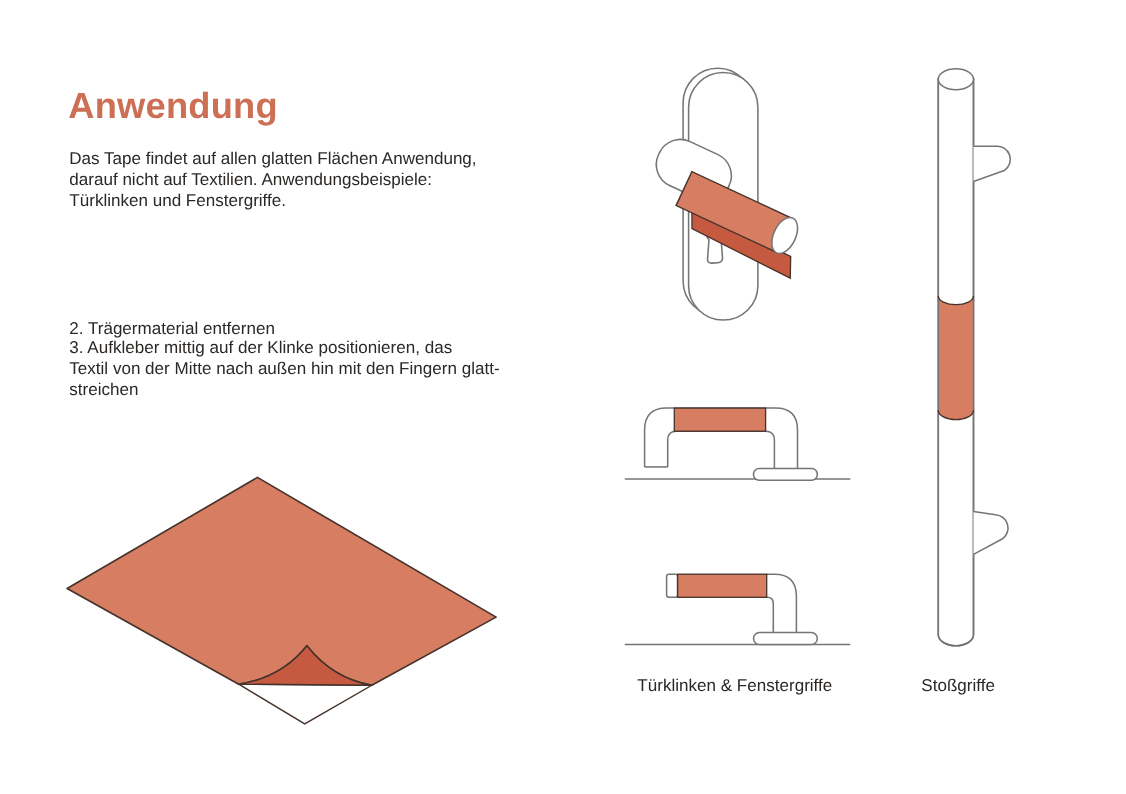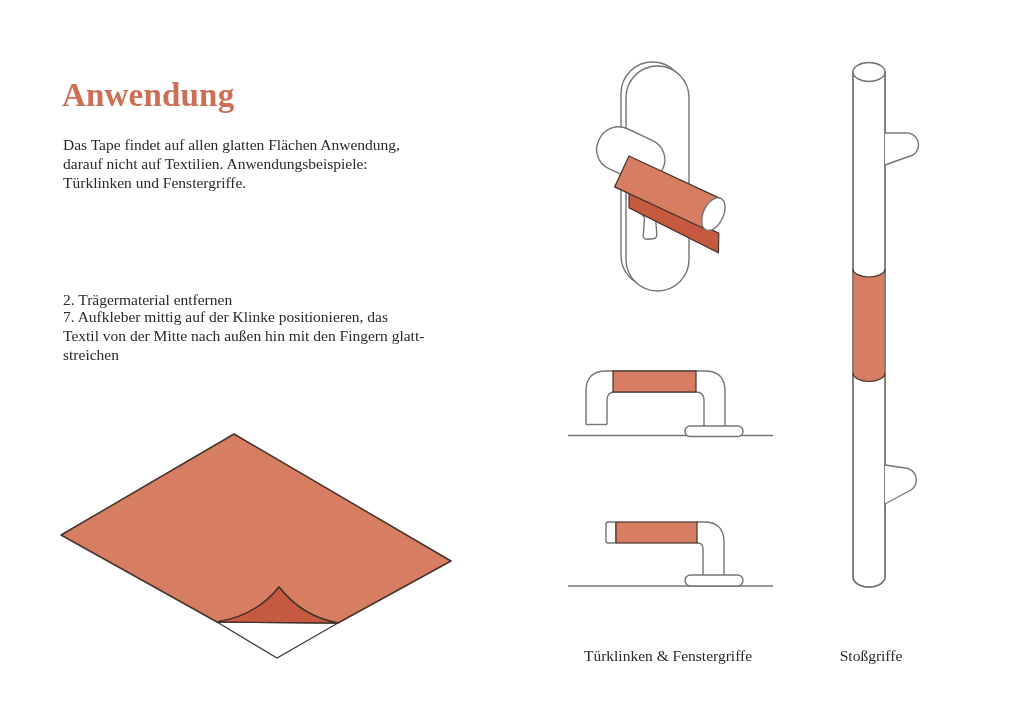--- a/index.html
+++ b/index.html
@@ -1,35 +1,35 @@
 <!DOCTYPE html>
 <html><head>
 <meta charset="utf-8">
 <style>
   html,body { margin:0; padding:0; background:#ffffff; }
   .page {
     position:relative; width:1024px; height:722px; background:#ffffff;
-    font-family:Liberation Serif, serif; overflow:hidden;
+    font-family:Liberation Sans, sans-serif; overflow:hidden;
   }
   .title {
     position:absolute; left:62px; top:55px;
     font-size:33px; font-weight:700; color:#cc6f55; letter-spacing:0.2px;
     white-space:nowrap;
   }
   .textblock {
     position:absolute; left:63px; width:470px;
     font-size:15.5px; line-height:19.4px; color:#2b2826;
     white-space:pre-line;
   }
   .intro  { top:119px; }
   .step-1 { top:196px; }
   .step-2 { top:254px;margin-top:36px; }
   .step-3 { top:291px; }
   .caption {
-    position:absolute; top:647px; font-size:15.5px; color:#2b2826;
+    position:absolute; top:615px; font-size:15.5px; color:#2b2826;
     transform:translateX(-50%); white-space:nowrap;
   }
   .cap-handles { left:668px; }
   .cap-pushbars { left:871px; }
   .illus { position:absolute; }
   .il-doorhandle { left:590px; top:50px; }
   .il-uhandle    { left:560px; top:350px; }
   .il-lhandle    { left:560px; top:490px; }
   .il-pushbar    { left:830px; top:50px; }
   .il-sheet      { left:40px;  top:410px; }
@@ -38,21 +38,21 @@
 <body>
 
 <div class="page">
 
   <h1 class="title">Anwendung</h1>
 
   <p class="textblock intro">Das Tape findet auf allen glatten Flächen Anwendung,
 darauf nicht auf Textilien. Anwendungsbeispiele:
 Türklinken und Fenstergriffe.</p>
   <p class="textblock step-2">2. Trägermaterial entfernen</p>
-  <p class="textblock step-3">7. Aufkleber mittig auf der Klinke positionieren, das
+  <p class="textblock step-3">3. Aufkleber mittig auf der Klinke positionieren, das
 Textil von der Mitte nach außen hin mit den Fingern glatt-
 streichen</p>
 
   <svg class="illus il-doorhandle" width="200" height="250" viewBox="0 0 200 250">
     <rect x="31" y="12" width="63" height="225" rx="31.5" fill="#ffffff" stroke="#757575" stroke-width="1.4"></rect>
     <rect x="36" y="16" width="63" height="225" rx="31.5" fill="#ffffff" stroke="#757575" stroke-width="1.4"></rect>
     <path d="M 54.5,168 A 7.5 7.5 0 1 1 65.5,168 L 66.8,183.5 Q 67.3,188.5 62.8,188.8 L 57.2,189.2 Q 52.7,189.5 53.3,184.5 Z" fill="#ffffff" stroke="#757575" stroke-width="1.4"></path>
     <g transform="translate(39,106) rotate(25)">
       <polygon points="14,30 114,32 122,50 22,47" fill="#c55a41" stroke="#45332b" stroke-width="1.2"></polygon>
       <rect x="-34" y="-24" width="70" height="44" rx="21" fill="#ffffff" stroke="#757575" stroke-width="1.4"></rect>

